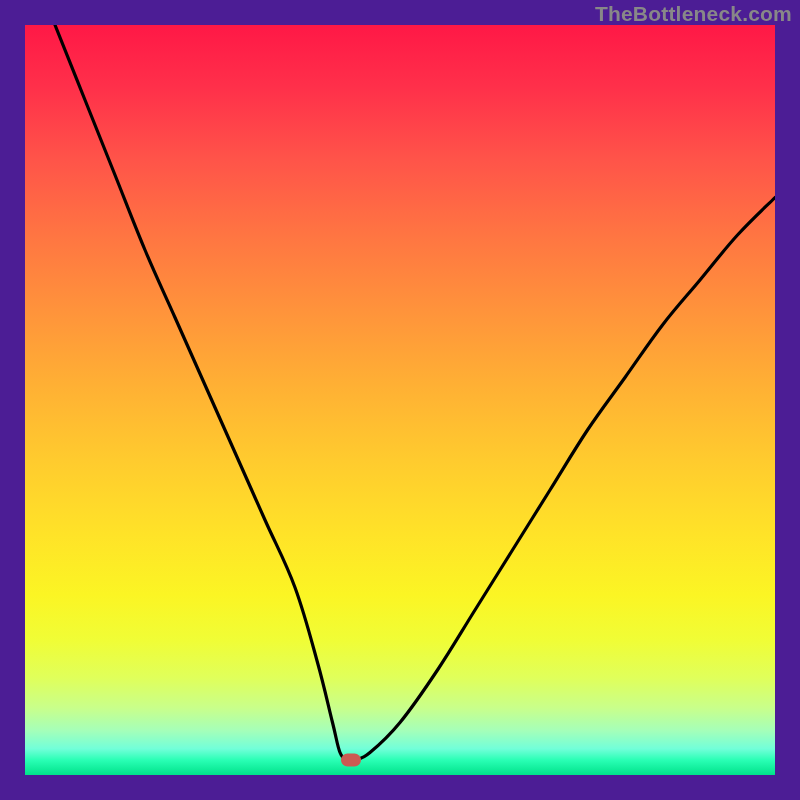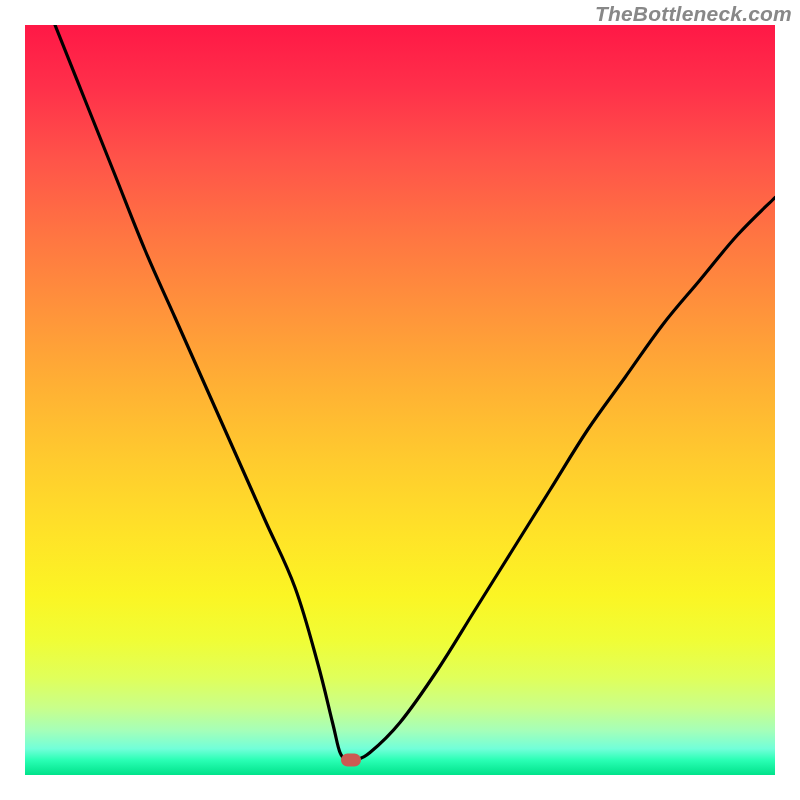--- a/index.html
+++ b/index.html
@@ -7,22 +7,21 @@
     padding: 0;
     width: 800px;
     height: 800px;
     background: #000;
     overflow: hidden;
   }
   .chart-container {
     position: relative;
     width: 800px;
     height: 800px;
-    background: #ffffff;
-    font-style: italic;
+    background: #4c1d95;
   }
   .plot-area {
     position: absolute;
     left: 25px;
     top: 25px;
     width: 750px;
     height: 750px;
     background: linear-gradient(to bottom,
       #ff1846 0%,
       #ff2f4a 8%,

